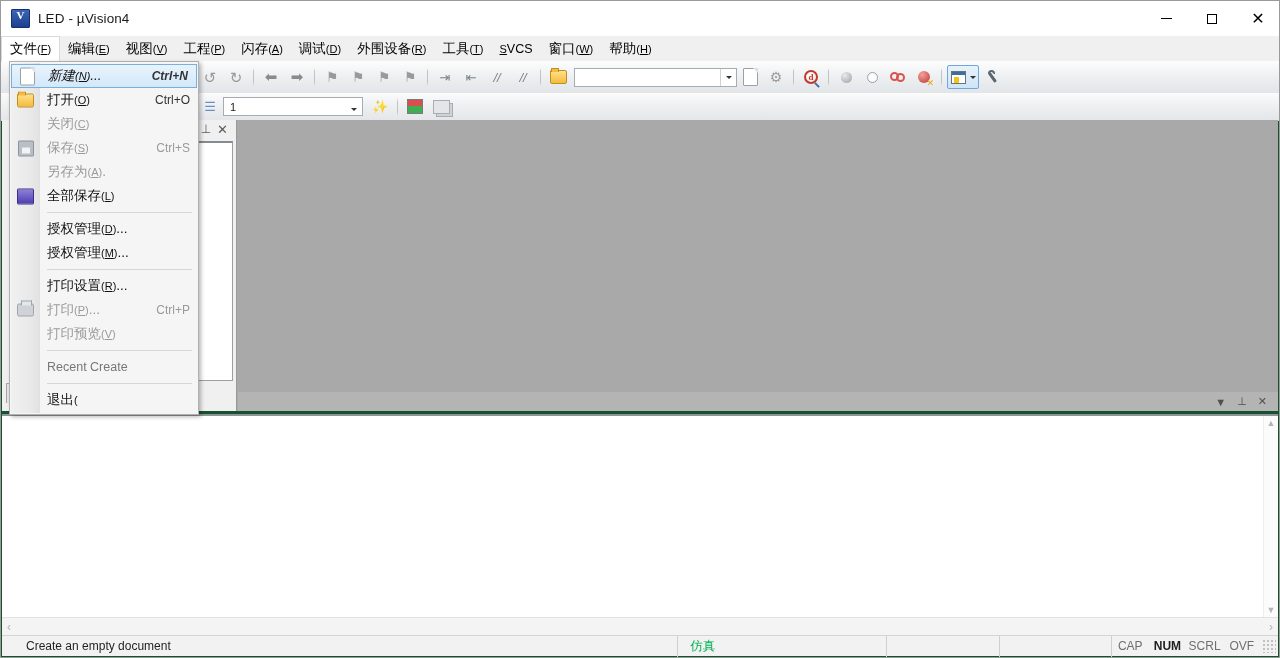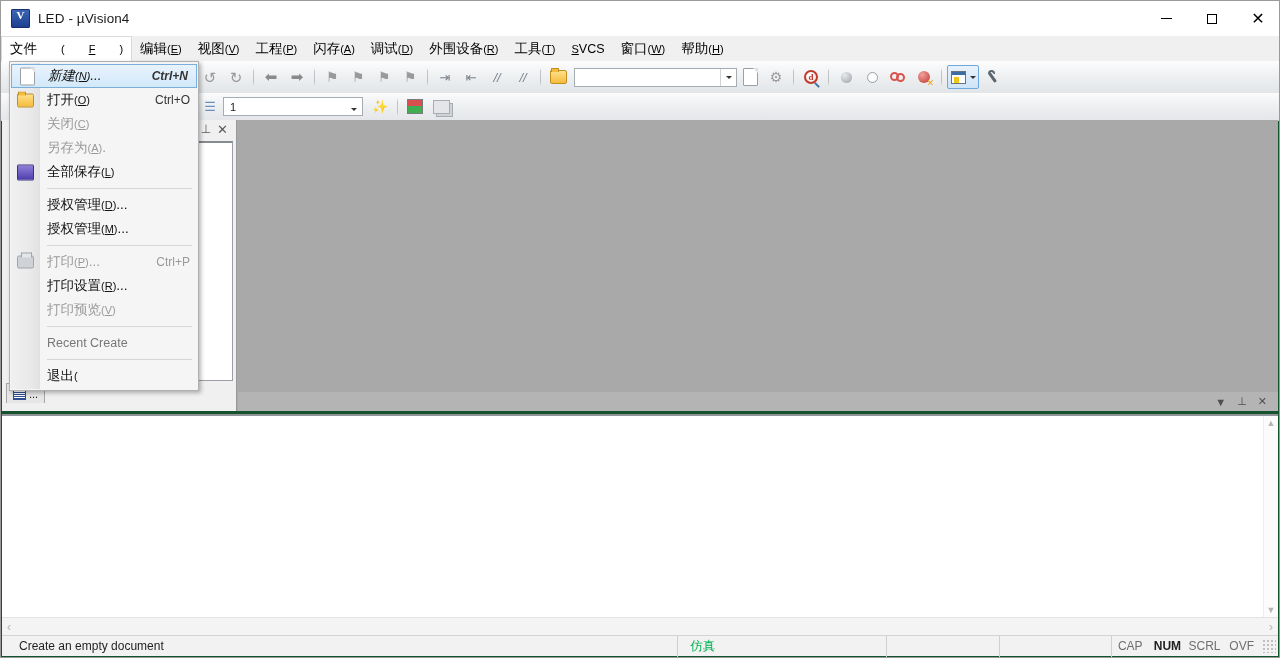--- a/index.html
+++ b/index.html
@@ -65,21 +65,21 @@
   .menu-item {
     padding: 0 8px; display: flex; align-items: center; white-space: nowrap;
     cursor: default;
   }
   .menu-item.open {
     background: #ffffff;
     border: 1px solid #d9d9d9;
     border-bottom: 1px solid #ffffff;
     box-sizing: border-box;
     margin-bottom: -1px;
-    position: relative; z-index: 60; gap: 24px;
+    position: relative; z-index: 60;
   }
   .menu-item .mn { font-size: 13.5px; }
   .menu-item .mk { font-size: 11px; text-decoration: underline; }
   .menu-item .mp { font-size: 11px; }
 
   
   #toolbar1 {
     position: absolute; left: 0; top: 60px; width: 1280px; height: 32px;
     background: linear-gradient(#fdfdfd, #eceef0 55%, #e2e5e8);
     display: flex; align-items: center;
@@ -580,21 +580,21 @@
       <span style="margin-bottom:2px">▼</span>
     </div>
   </div>
 
   <div id="hscroll">
     <span>‹</span>
     <span>›</span>
   </div>
 
   <div id="statusbar">
-    <div class="sb-cell" style="width:690px;padding-left:17px">Create an empty document</div>
+    <div class="sb-cell" style="width:690px;padding-left:24px">Create an empty document</div>
     <div class="sb-div"></div>
     <div class="sb-cell" id="sb-sim" style="width:212px">仿真</div>
     <div class="sb-div"></div>
     <div class="sb-cell" style="width:115px"></div>
     <div class="sb-div"></div>
     <div class="sb-cell" style="width:113px"></div>
     <div class="sb-div"></div>
     <div class="sb-cell sb-ind">CAP</div>
     <div class="sb-cell sb-ind on">NUM</div>
     <div class="sb-cell sb-ind">SCRL</div>
@@ -619,20 +619,27 @@
           <i class="i-folder"></i>
         </span>
       <span class="lbl"><span>打开</span><span class="p">(</span><span class="k">O</span><span class="p">)</span></span>
       <span class="accel">Ctrl+O</span>
     </div>
 
     <div class="mi disabled">
       <span class="lbl"><span>关闭</span><span class="p">(</span><span class="k">C</span><span class="p">)</span></span>
     </div>
 
+    <div class="mi disabled">
+      <span class="mi-ico">
+          <i class="i-save"></i>
+        </span>
+      <span class="lbl"><span>保存</span><span class="p">(</span><span class="k">S</span><span class="p">)</span></span>
+      <span class="accel">Ctrl+S</span>
+    </div>
 
     <div class="mi disabled">
       <span class="lbl"><span>另存为</span><span class="p">(</span><span class="k">A</span><span class="p">)</span><span>.</span></span>
     </div>
 
     <div class="mi">
       <span class="mi-ico">
           <i class="i-purple"></i>
         </span>
       <span class="lbl"><span>全部保存</span><span class="p">(</span><span class="k">L</span><span class="p">)</span></span>
@@ -642,33 +649,33 @@
 
     <div class="mi">
       <span class="lbl"><span>授权管理</span><span class="p">(</span><span class="k">D</span><span class="p">)</span><span>...</span></span>
     </div>
 
     <div class="mi">
       <span class="lbl"><span>授权管理</span><span class="p">(</span><span class="k">M</span><span class="p">)</span><span>...</span></span>
     </div>
 
     <div class="mi-sep"></div>
+
+    <div class="mi">
+      <span class="lbl"><span>打印设置</span><span class="p">(</span><span class="k">R</span><span class="p">)</span><span>...</span></span>
+    </div>
 
     <div class="mi disabled">
       <span class="mi-ico">
           <i class="i-printer"></i>
         </span>
       <span class="lbl"><span>打印</span><span class="p">(</span><span class="k">P</span><span class="p">)</span><span>...</span></span>
       <span class="accel">Ctrl+P</span>
     </div>
 
-    <div class="mi">
-      <span class="lbl"><span>打印设置</span><span class="p">(</span><span class="k">R</span><span class="p">)</span><span>...</span></span>
-    </div>
-
     <div class="mi disabled">
       <span class="lbl"><span>打印预览</span><span class="p">(</span><span class="k">V</span><span class="p">)</span></span>
     </div>
 
     <div class="mi-sep"></div>
 
     <div class="mi sectionlabel">
       <span class="lbl">Recent Create</span>
     </div>
 

